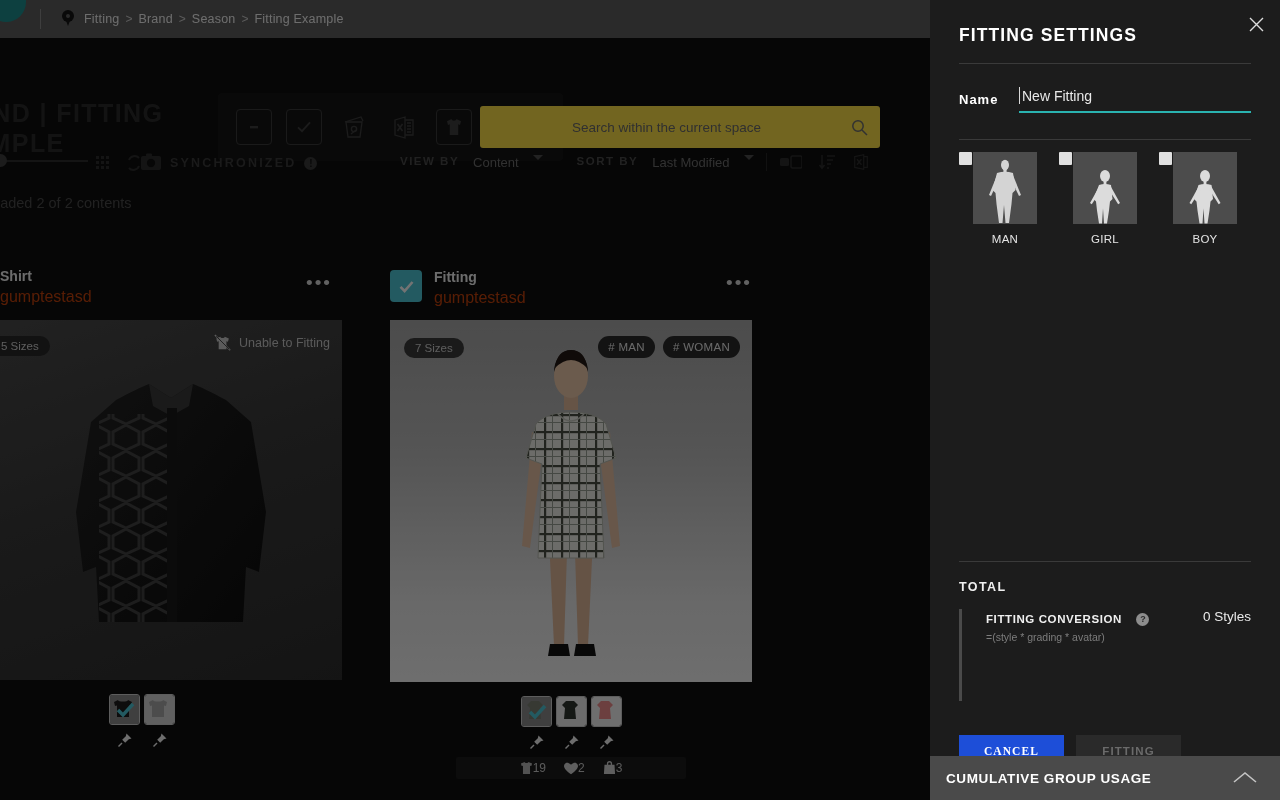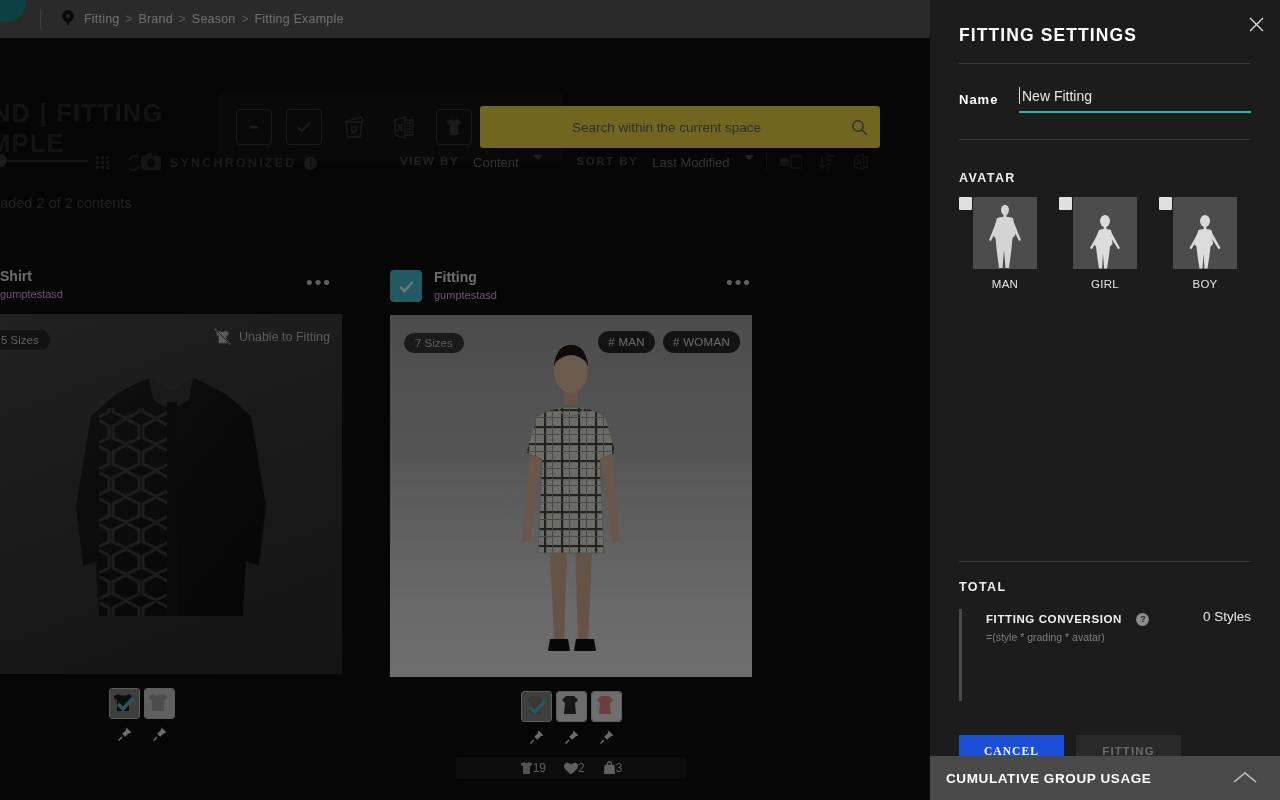--- a/index.html
+++ b/index.html
@@ -94,21 +94,21 @@
   #loaded-text { position:absolute; left:-16px; top:195px; font-size:14.5px; color:#4b4b4b; }
 
   
   .card { position: absolute; }
   .card-head { display:flex; align-items:flex-start; }
   .card-check {
     width: 32px; height: 32px; border-radius: 4px; background:#4ec8d8;
     display:flex; align-items:center; justify-content:center; margin-right: 12px; margin-top: 2px;
   }
   .card-title { font-size: 14px; color:#f0f0f0; font-weight:600; line-height: 17px; }
-  .card-sub { font-size: 11px; color: #f0abfc; margin-top: 3px; }
+  .card-sub { font-size: 16px; color: #c2410c; margin-top: 3px; }
   .card-menu { position:absolute; right: 0; top: 10px; color:#d8d8d8; font-size: 19px; letter-spacing:2px; line-height:10px; }
 
   .card-img { position: relative; overflow: hidden; }
   .badge-pill {
     position:absolute; background: rgba(34,34,34,.82); color:#cfcfcf;
     border-radius: 12px; font-size: 11.5px; padding: 4px 11px;
   }
   .tag-pill {
     background: #2b2b2b; color:#e8e8e8; border-radius: 13px;
     font-size: 11.5px; padding: 5px 10px; letter-spacing:.3px;
@@ -537,21 +537,20 @@
     <div id="name-row">
       <div id="name-label">Name</div>
       <div id="name-field-wrap">
         <div id="name-caret"></div>
         <input id="name-input" value="New Fitting" style="">
       </div>
     </div>
 
     <div class="panel-rule" style="margin-top:26px;"></div>
 
-    <div id="avatar-title">AVATAR</div>
 
     <div id="avatar-grid">
 
 
       <div class="avatar-cell">
         <div class="avatar-check"></div>
         <div class="avatar-thumb">
           <svg width="48" height="66" viewBox="0 0 48 66" fill="#d4d4d4">
             <ellipse cx="24" cy="7" rx="4" ry="5.2"></ellipse>
               <rect x="22.4" y="11" width="3.2" height="4"></rect>

